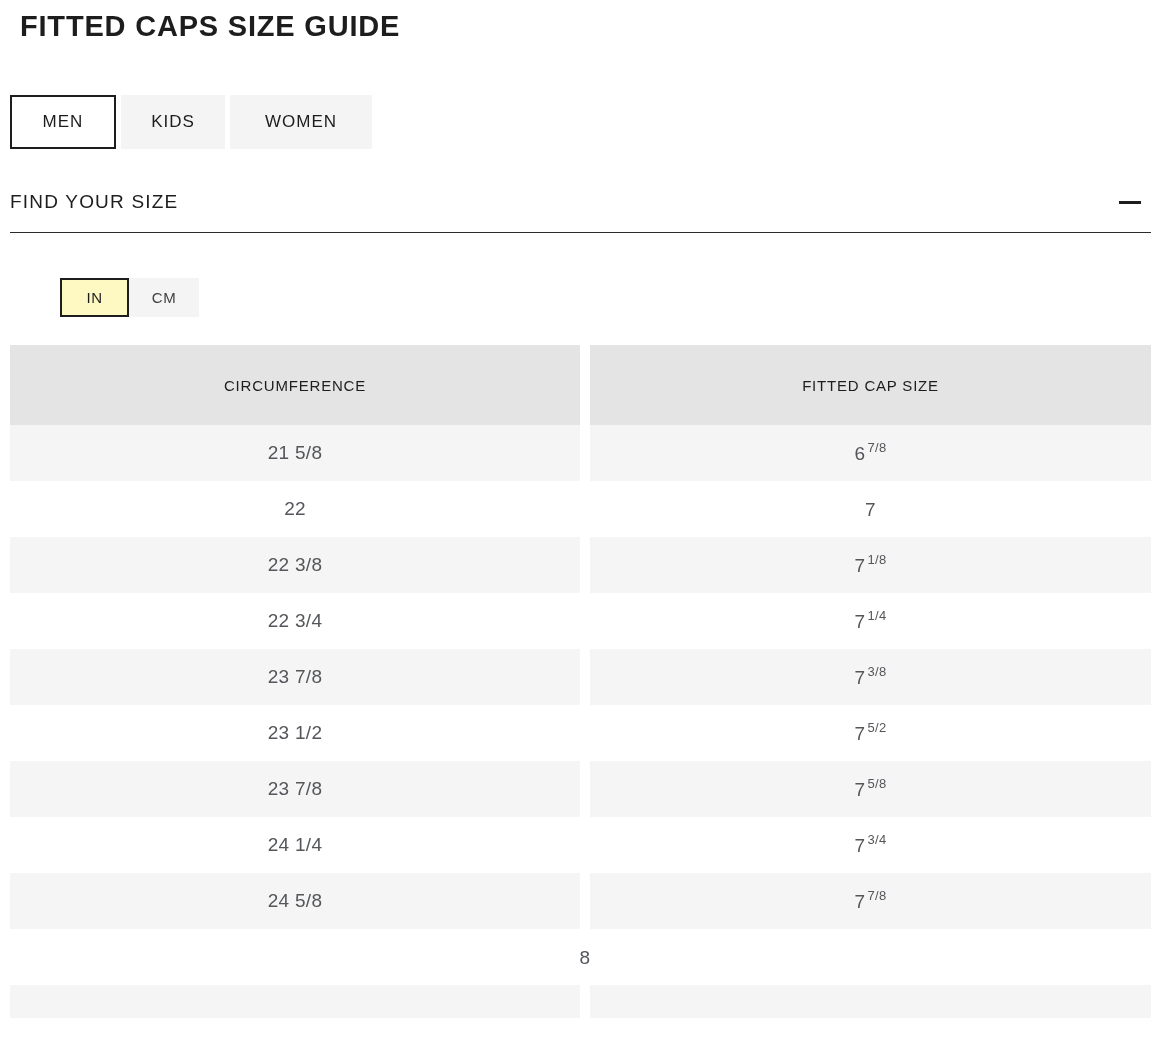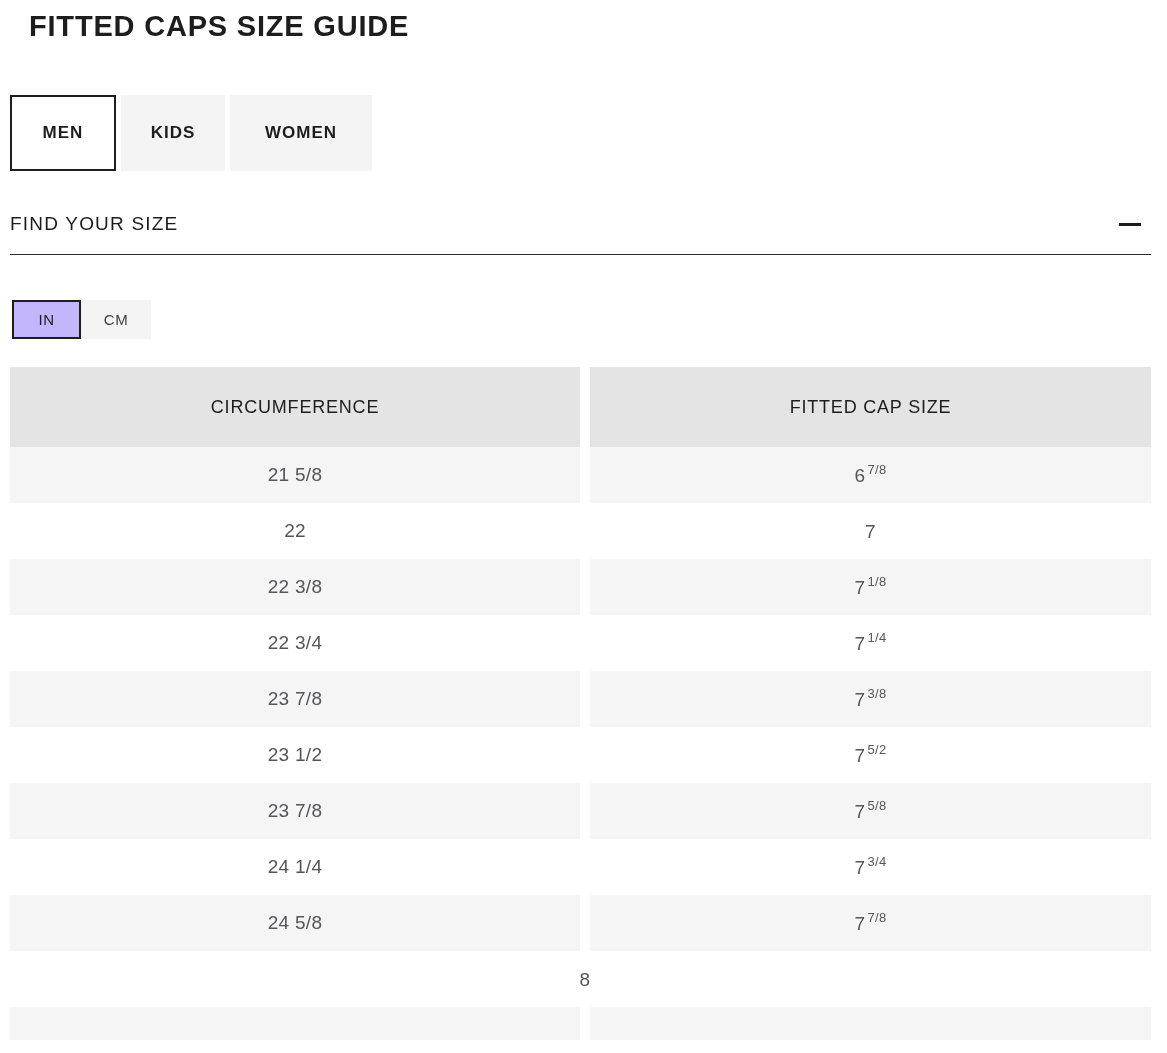--- a/index.html
+++ b/index.html
@@ -2,34 +2,34 @@
 <html><head>
 <meta charset="utf-8">
 <style>
   * { margin: 0; padding: 0; box-sizing: border-box; }
   html, body { width: 1167px; height: 1053px; overflow: hidden; background: #ffffff; }
   body { font-family: "Liberation Sans", sans-serif; color: #1d1d1d; }
   .container { padding: 0 16px 0 10px; }
 
   
   .page-title {
-    margin: 10px 0 0 19px;
+    margin: 10px 0 0 10px;
     font-size: 29px;
     font-weight: 600;
     letter-spacing: 0.8px;
     color: #1d1d1d;
   }
 
   
   .gender-tabs { display: flex; gap: 5px; margin-top: 52px; }
   .gtab {
-    height: 76px;
+    height: 54px;
     display: flex; align-items: center; justify-content: center;
     background: #f4f4f4;
-    font-size: 17px; font-weight: 700; letter-spacing: 1px;
+    font-size: 17px; font-weight: 400; letter-spacing: 1px;
     color: #1d1d1d; cursor: pointer;
     border: 2px solid transparent;
   }
   .gtab.active { background: #ffffff; border: 2px solid #1d1d1d; }
   .gtab-men { width: 106px; }
   .gtab-women { width: 142px; }
   .gtab-kids { width: 104px; }
 
   
   .section-header {
@@ -44,34 +44,34 @@
   
   .unit-toggle { display: flex; margin: 45px 0 0 2px; }
   .utab {
     height: 39px;
     display: flex; align-items: center; justify-content: center;
     font-size: 15px; font-weight: 500; letter-spacing: 0.5px;
     cursor: pointer;
     background: #f4f4f4; color: #404040;
     border: 2px solid transparent;
   }
-  .utab.active { background: #c4b5fd; border: 2px solid #1d1d1d; color: #1d1d1d; }
+  .utab.active { background: #fef9c3; border: 2px solid #1d1d1d; color: #1d1d1d; margin-left: 48px; }
   .utab-in { width: 69px; }
   .utab-cm { width: 70px; }
 
   
   .size-table { margin-top: 28px; }
   .t-row {
     display: grid;
     grid-template-columns: 570px 10px 561px;
   }
   .t-header .cell {
     background: #e4e4e4;
     height: 80px;
-    font-size: 18px; font-weight: 500; letter-spacing: 0.8px;
+    font-size: 15px; font-weight: 500; letter-spacing: 0.8px;
     color: #1d1d1d;
   }
   .cell {
     display: flex; align-items: center; justify-content: center;
     height: 56px;
     font-size: 19px;
     color: #54565b;
     letter-spacing: 0.3px;
   }
   .gap { background: #ffffff; }

